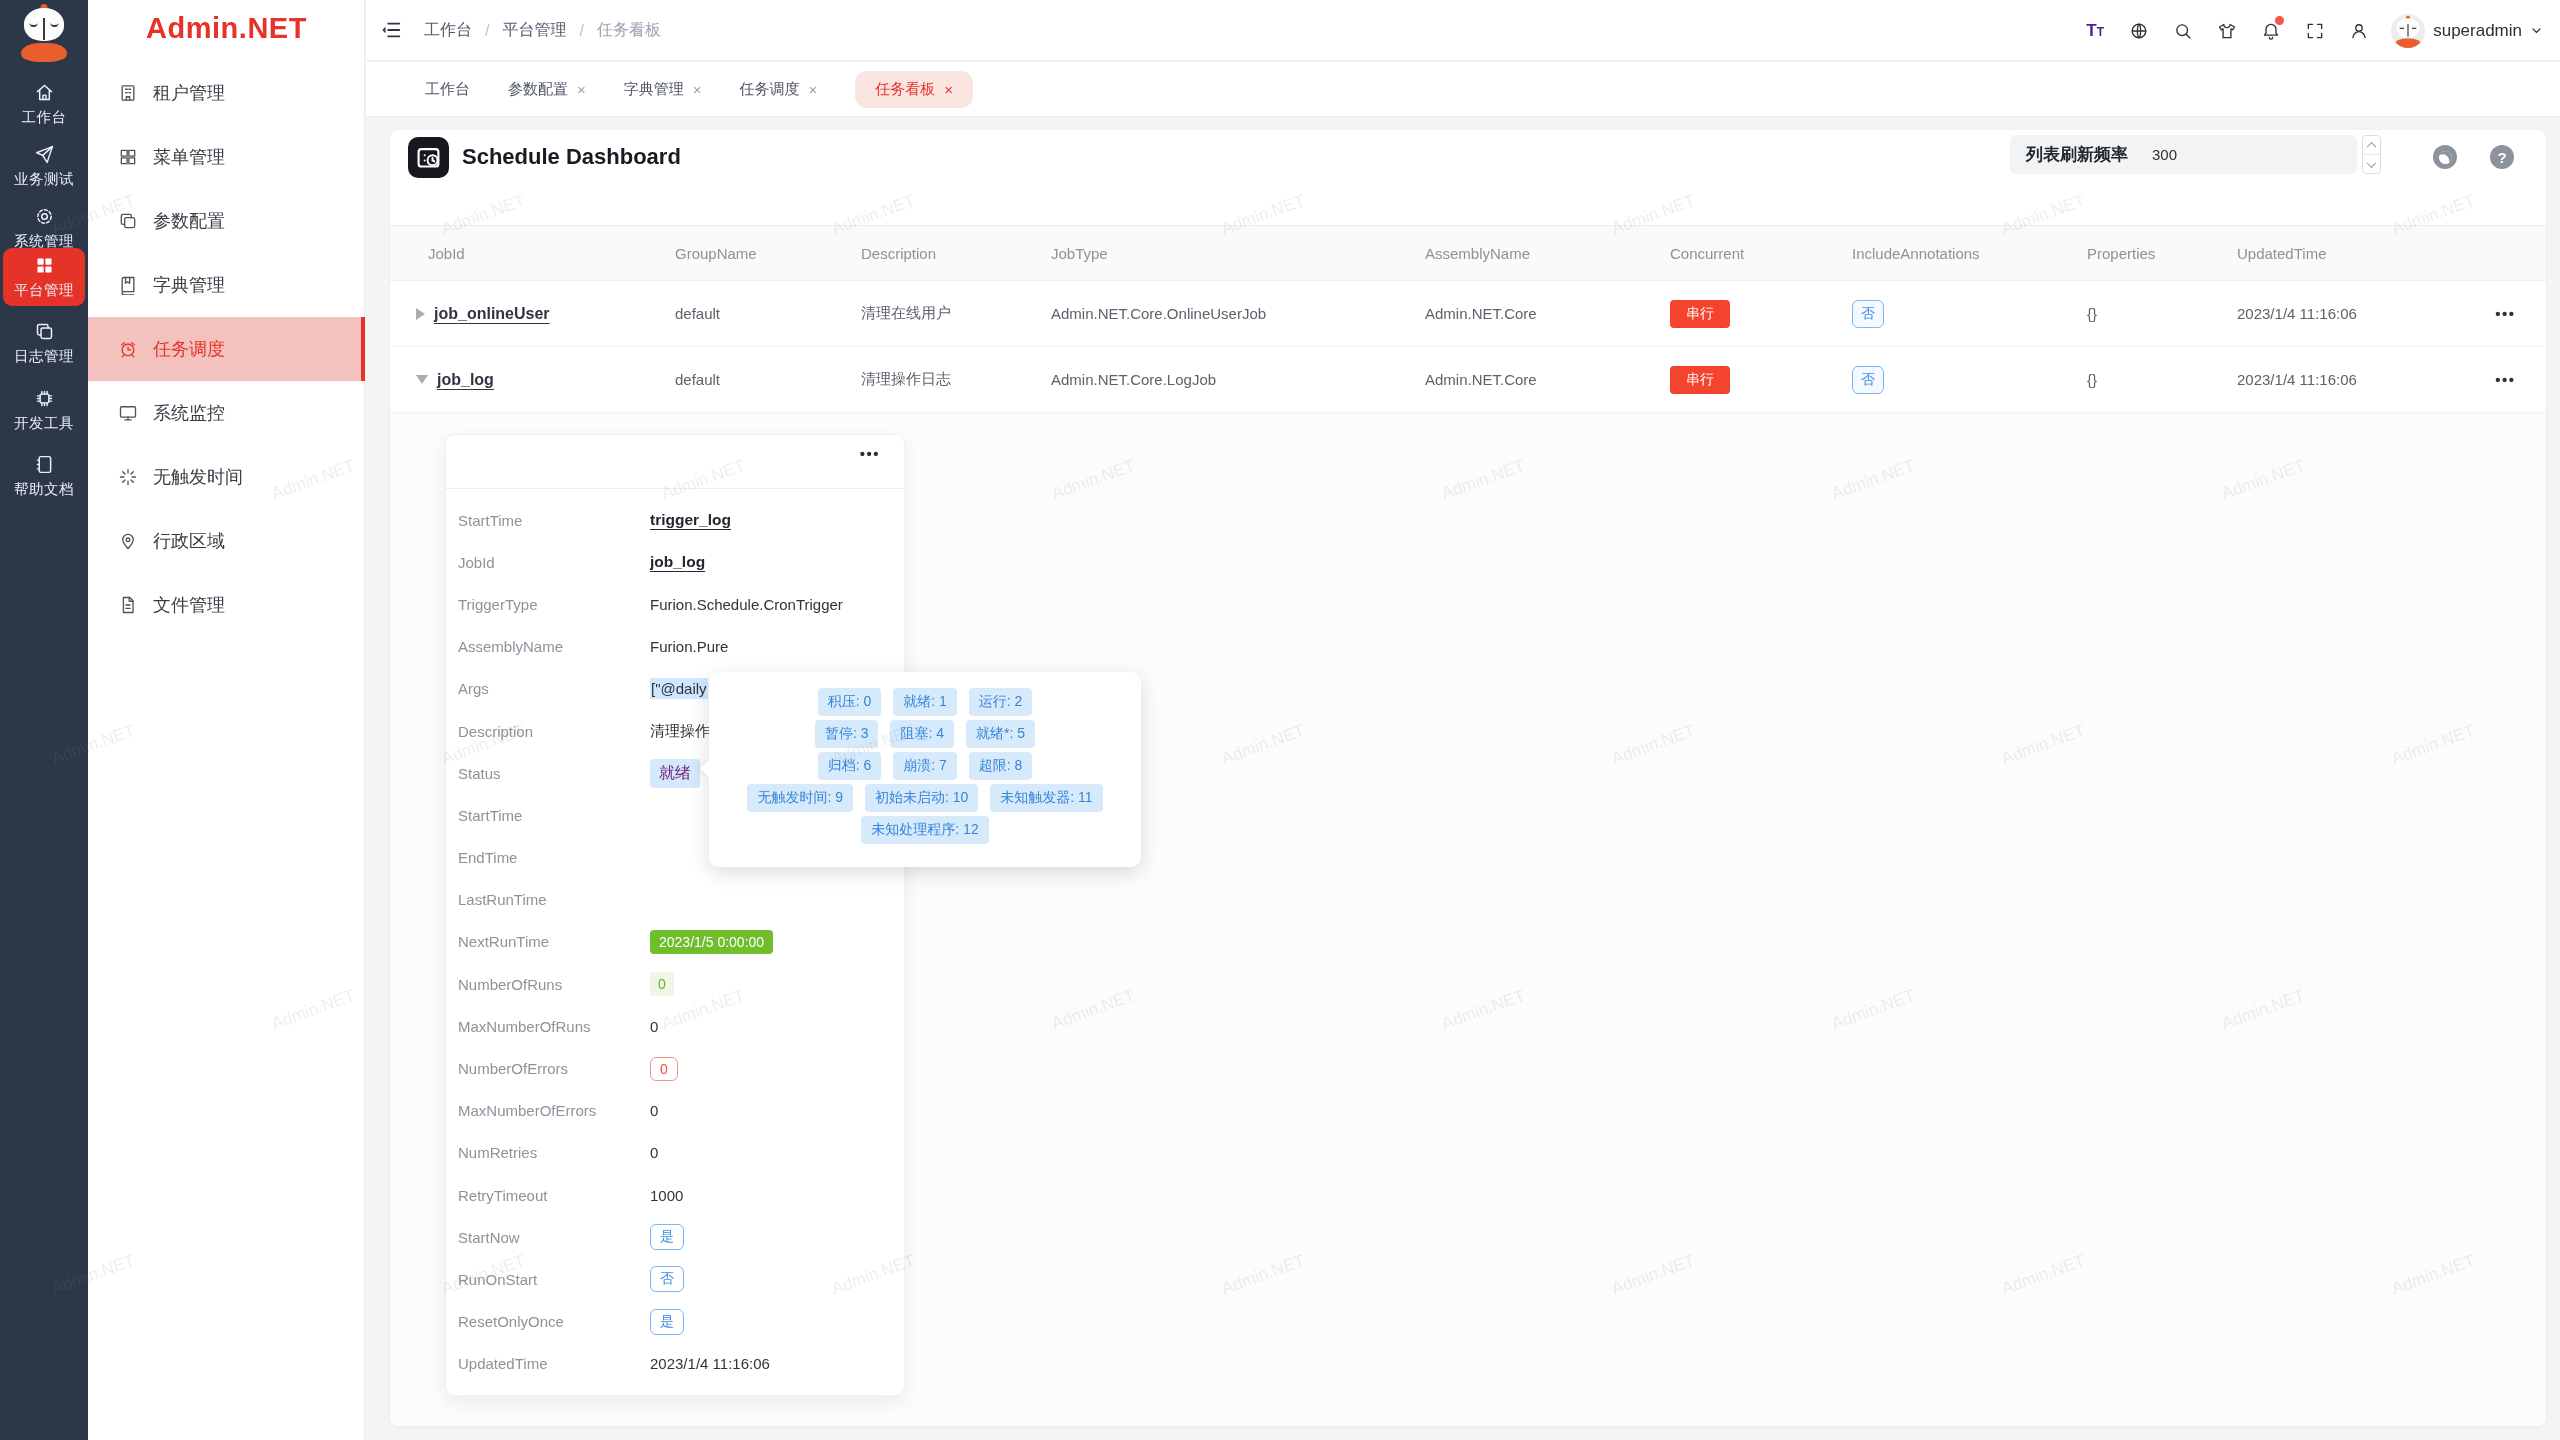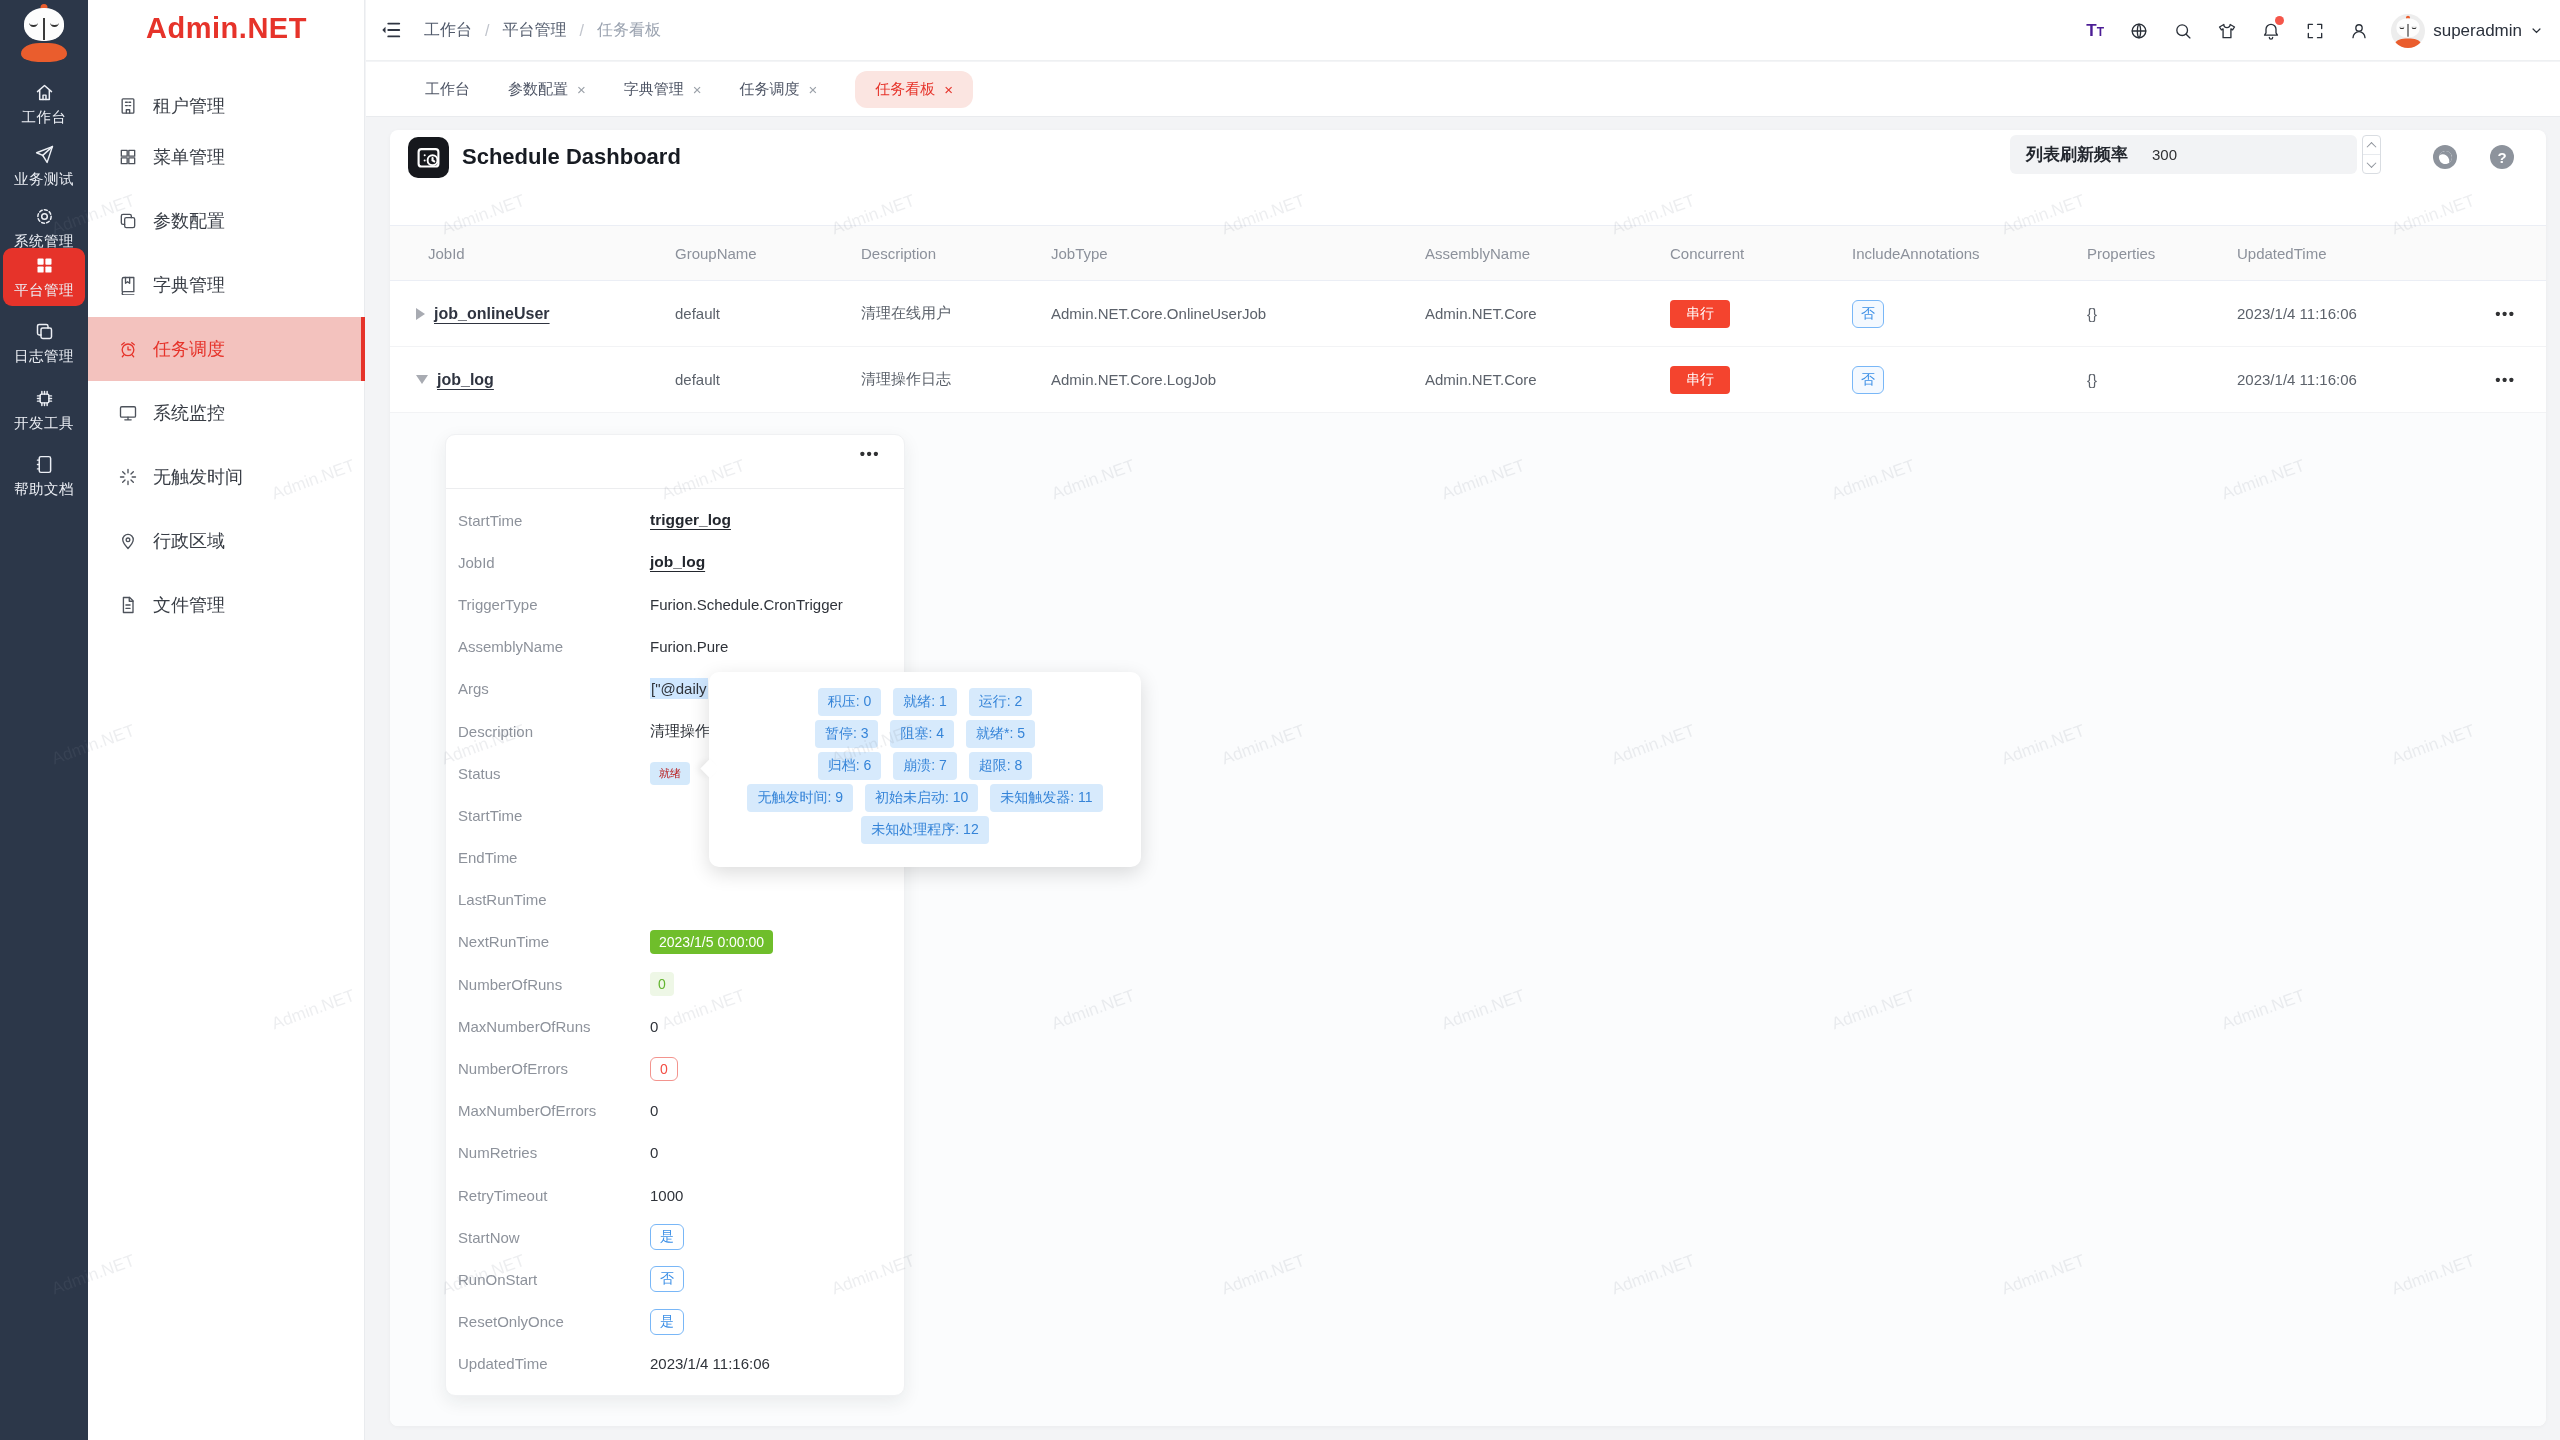--- a/index.html
+++ b/index.html
@@ -107,21 +107,21 @@
   .detail { position:absolute; left:55px; top:304px; width:460px; height:962px; background:#fff; border:1px solid #f0f1f3;
     border-radius:10px; box-shadow:0 6px 18px rgba(31,35,41,.08); }
   .d-dots { position:absolute; right:24px; top:10px; }
   .d-div { position:absolute; left:0; top:53px; width:100%; height:1px; background:#ecedef; }
   .d-rows { position:absolute; left:12px; top:64px; right:10px; }
   .d-row { height:42.2px; display:flex; align-items:center; }
   .d-label { width:192px; font-size:15px; color:#8d929b; }
   .d-value { font-size:15px; color:#2f333a; }
   .d-link { font-size:15.5px; font-weight:bold; text-decoration:underline; text-underline-offset:4px; color:#23272e; cursor:pointer; }
   .d-hl { background:rgba(64,158,255,.25); padding:2px 1px; }
-  .tag-blue-light { background:#d4e9fb; color:#b91c1c; font-size:11px; padding:4px 9px; border-radius:4px; }
+  .tag-blue-light { background:#d4e9fb; color:#701a75; font-size:16px; padding:4px 9px; border-radius:4px; }
   .tag-green-solid { background:#6fbe2b; color:#fff; font-size:14px; padding:4px 9px; border-radius:4px; }
   .tag-green-light { background:#eef7e6; color:#62b42e; font-size:14px; padding:4px 8px; border-radius:4px; }
   .tag-red-plain { background:#fff; border:1.5px solid #f3948e; color:#f34d43; font-size:14px; padding:3px 9px; border-radius:6px; }
   .tag-blue-plain { background:#fff; border:1.5px solid #79b7f7; color:#3a8ee6; font-size:14px; padding:3px 9px; border-radius:6px; }
 
   
   .tooltip { position:absolute; left:319px; top:542px; width:432px; height:195px; background:#fff; border-radius:10px;
     box-shadow:0 6px 20px rgba(0,0,0,.14); z-index:20; padding:12px 8px; }
   .tt-arrow { position:absolute; left:-6px; top:90px; width:13px; height:13px; background:#fff; transform:rotate(45deg);
     box-shadow:-3px 3px 6px rgba(0,0,0,.06); }
@@ -211,21 +211,21 @@
           <path d="M6 7H4M6 12H4M6 17H4"></path>
         </svg>
       </span>
     <span class="lbl">帮助文档</span>
   </div>
 </div>
 
 <div class="sidenav">
   <div class="sidenav-brand">Admin.NET</div>
 
-  <div class="menu-item" style="top:74px;">
+  <div class="menu-item" style="top:61px;">
     <span>
         <svg viewBox="0 0 24 24">
           <rect x="5" y="3.5" width="14" height="17" rx="1"></rect>
           <path d="M9 7.5h2.2M13 7.5h2.2M9 11.5h2.2M13 11.5h2.2M10 20.5v-4h4v4"></path>
         </svg>
       </span>
     <span>租户管理</span>
   </div>
   <div class="menu-item" style="top:125px;">
     <span>

